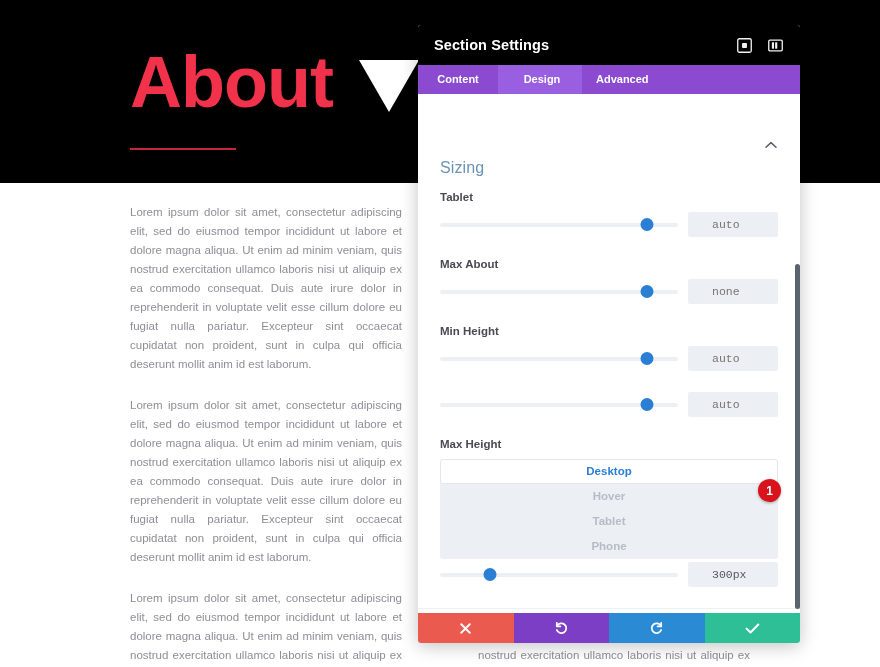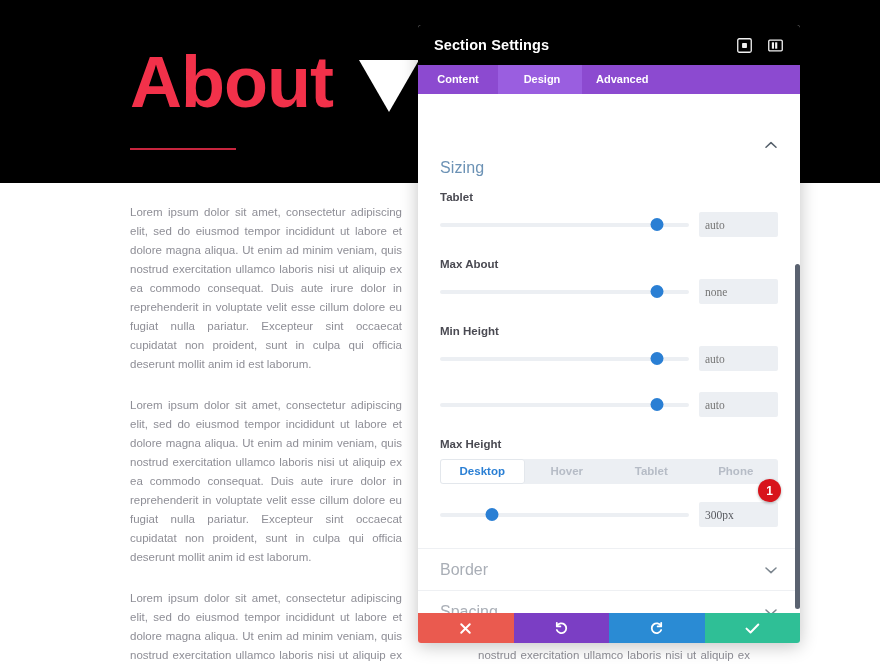--- a/index.html
+++ b/index.html
@@ -223,43 +223,44 @@
   .slider-knob {
     position: absolute;
     width: 13px;
     height: 13px;
     border-radius: 50%;
     background: #2a7fd4;
     top: 0.5px;
     transform: translateX(-50%);
   }
   .val-input {
-    width: 79px;
+    width: 90px;
     height: 25px;
     background: #eceff3;
     border: none;
     border-radius: 2px;
     font-size: 11.5px;
     color: #9aa0aa;
-    padding: 0 6px;
+    padding: 0 24px;
     box-sizing: border-box;
-    font-family: Liberation Serif, serif;
+    font-family: Liberation Mono, monospace;
     outline: none;
   }
   .val-input.filled {
     color: #56585e;
   }
 
   .device-tabs {
     display: flex;
     background: #eceff3;
     border-radius: 3px;
     padding: 0;
-    margin-bottom: 18px;
+    margin-bottom: 3px;
     overflow: hidden;
+    flex-direction: column;
   }
   .device-tab {
     flex: 1 1 25%;
     text-align: center;
     font-size: 11.5px;
     line-height: 25px;
     height: 25px;
     color: #b6bcc6;
     font-weight: 700;
     cursor: pointer;

